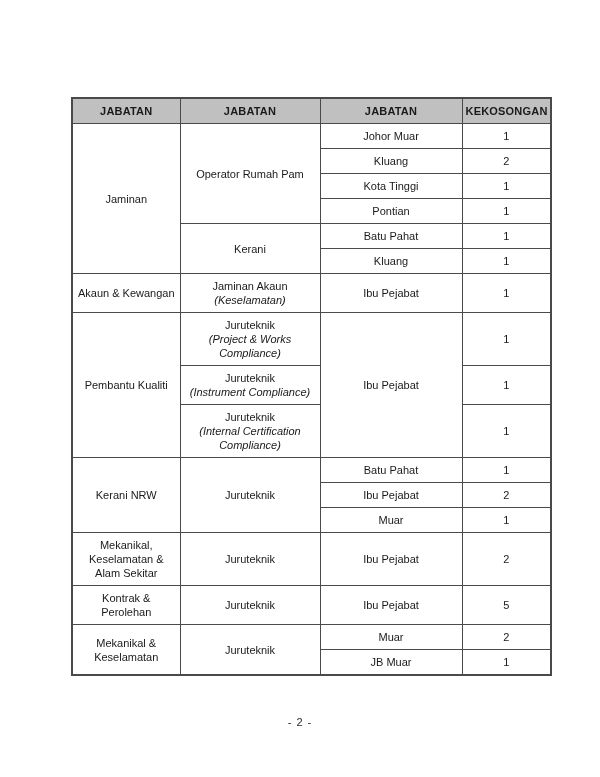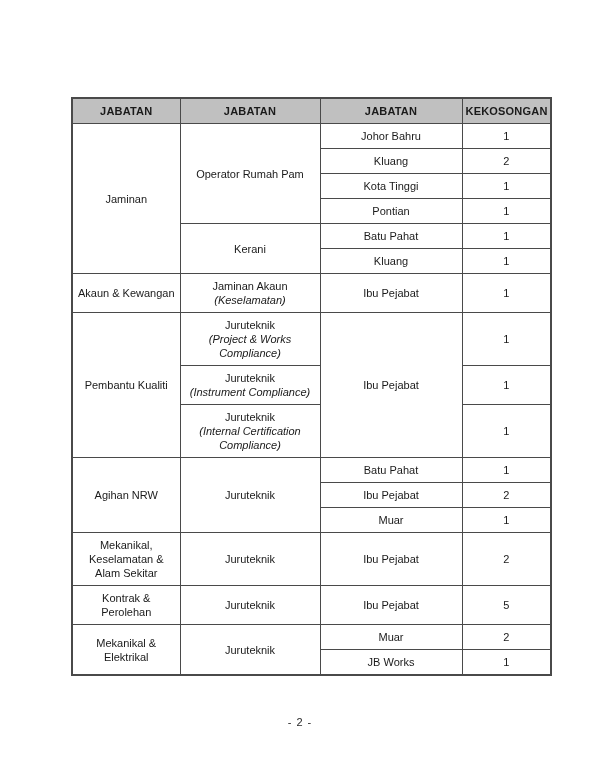--- a/index.html
+++ b/index.html
@@ -87,21 +87,21 @@
       </thead>
       <tbody id="table-body">
           <tr>
             <td rowspan="6">
               <div class="cell-line">Jaminan</div>
             </td>
             <td rowspan="4">
               <div class="cell-line">Operator Rumah Pam</div>
             </td>
             <td>
-              <div class="cell-line">Johor Bahru</div>
+              <div class="cell-line">Johor Muar</div>
             </td>
             <td>
               <div class="cell-line">1</div>
             </td>
           </tr>
           <tr>
             <td>
               <div class="cell-line">Kluang</div>
             </td>
             <td>
@@ -188,21 +188,21 @@
               <div class="cell-line">Juruteknik</div>
               <div class="cell-line italic">(Internal Certification</div>
               <div class="cell-line italic">Compliance)</div>
             </td>
             <td>
               <div class="cell-line">1</div>
             </td>
           </tr>
           <tr>
             <td rowspan="3">
-              <div class="cell-line">Agihan NRW</div>
+              <div class="cell-line">Kerani NRW</div>
             </td>
             <td rowspan="3">
               <div class="cell-line">Juruteknik</div>
             </td>
             <td>
               <div class="cell-line">Batu Pahat</div>
             </td>
             <td>
               <div class="cell-line">1</div>
             </td>
@@ -250,35 +250,35 @@
             <td>
               <div class="cell-line">Ibu Pejabat</div>
             </td>
             <td>
               <div class="cell-line">5</div>
             </td>
           </tr>
           <tr>
             <td rowspan="2">
               <div class="cell-line">Mekanikal &amp;</div>
-              <div class="cell-line">Elektrikal</div>
+              <div class="cell-line">Keselamatan</div>
             </td>
             <td rowspan="2">
               <div class="cell-line">Juruteknik</div>
             </td>
             <td>
               <div class="cell-line">Muar</div>
             </td>
             <td>
               <div class="cell-line">2</div>
             </td>
           </tr>
           <tr>
             <td>
-              <div class="cell-line">JB Works</div>
+              <div class="cell-line">JB Muar</div>
             </td>
             <td>
               <div class="cell-line">1</div>
             </td>
           </tr>
         </tbody>
     </table>
   </div>
 
   <div class="page-footer">- 2 -</div>

